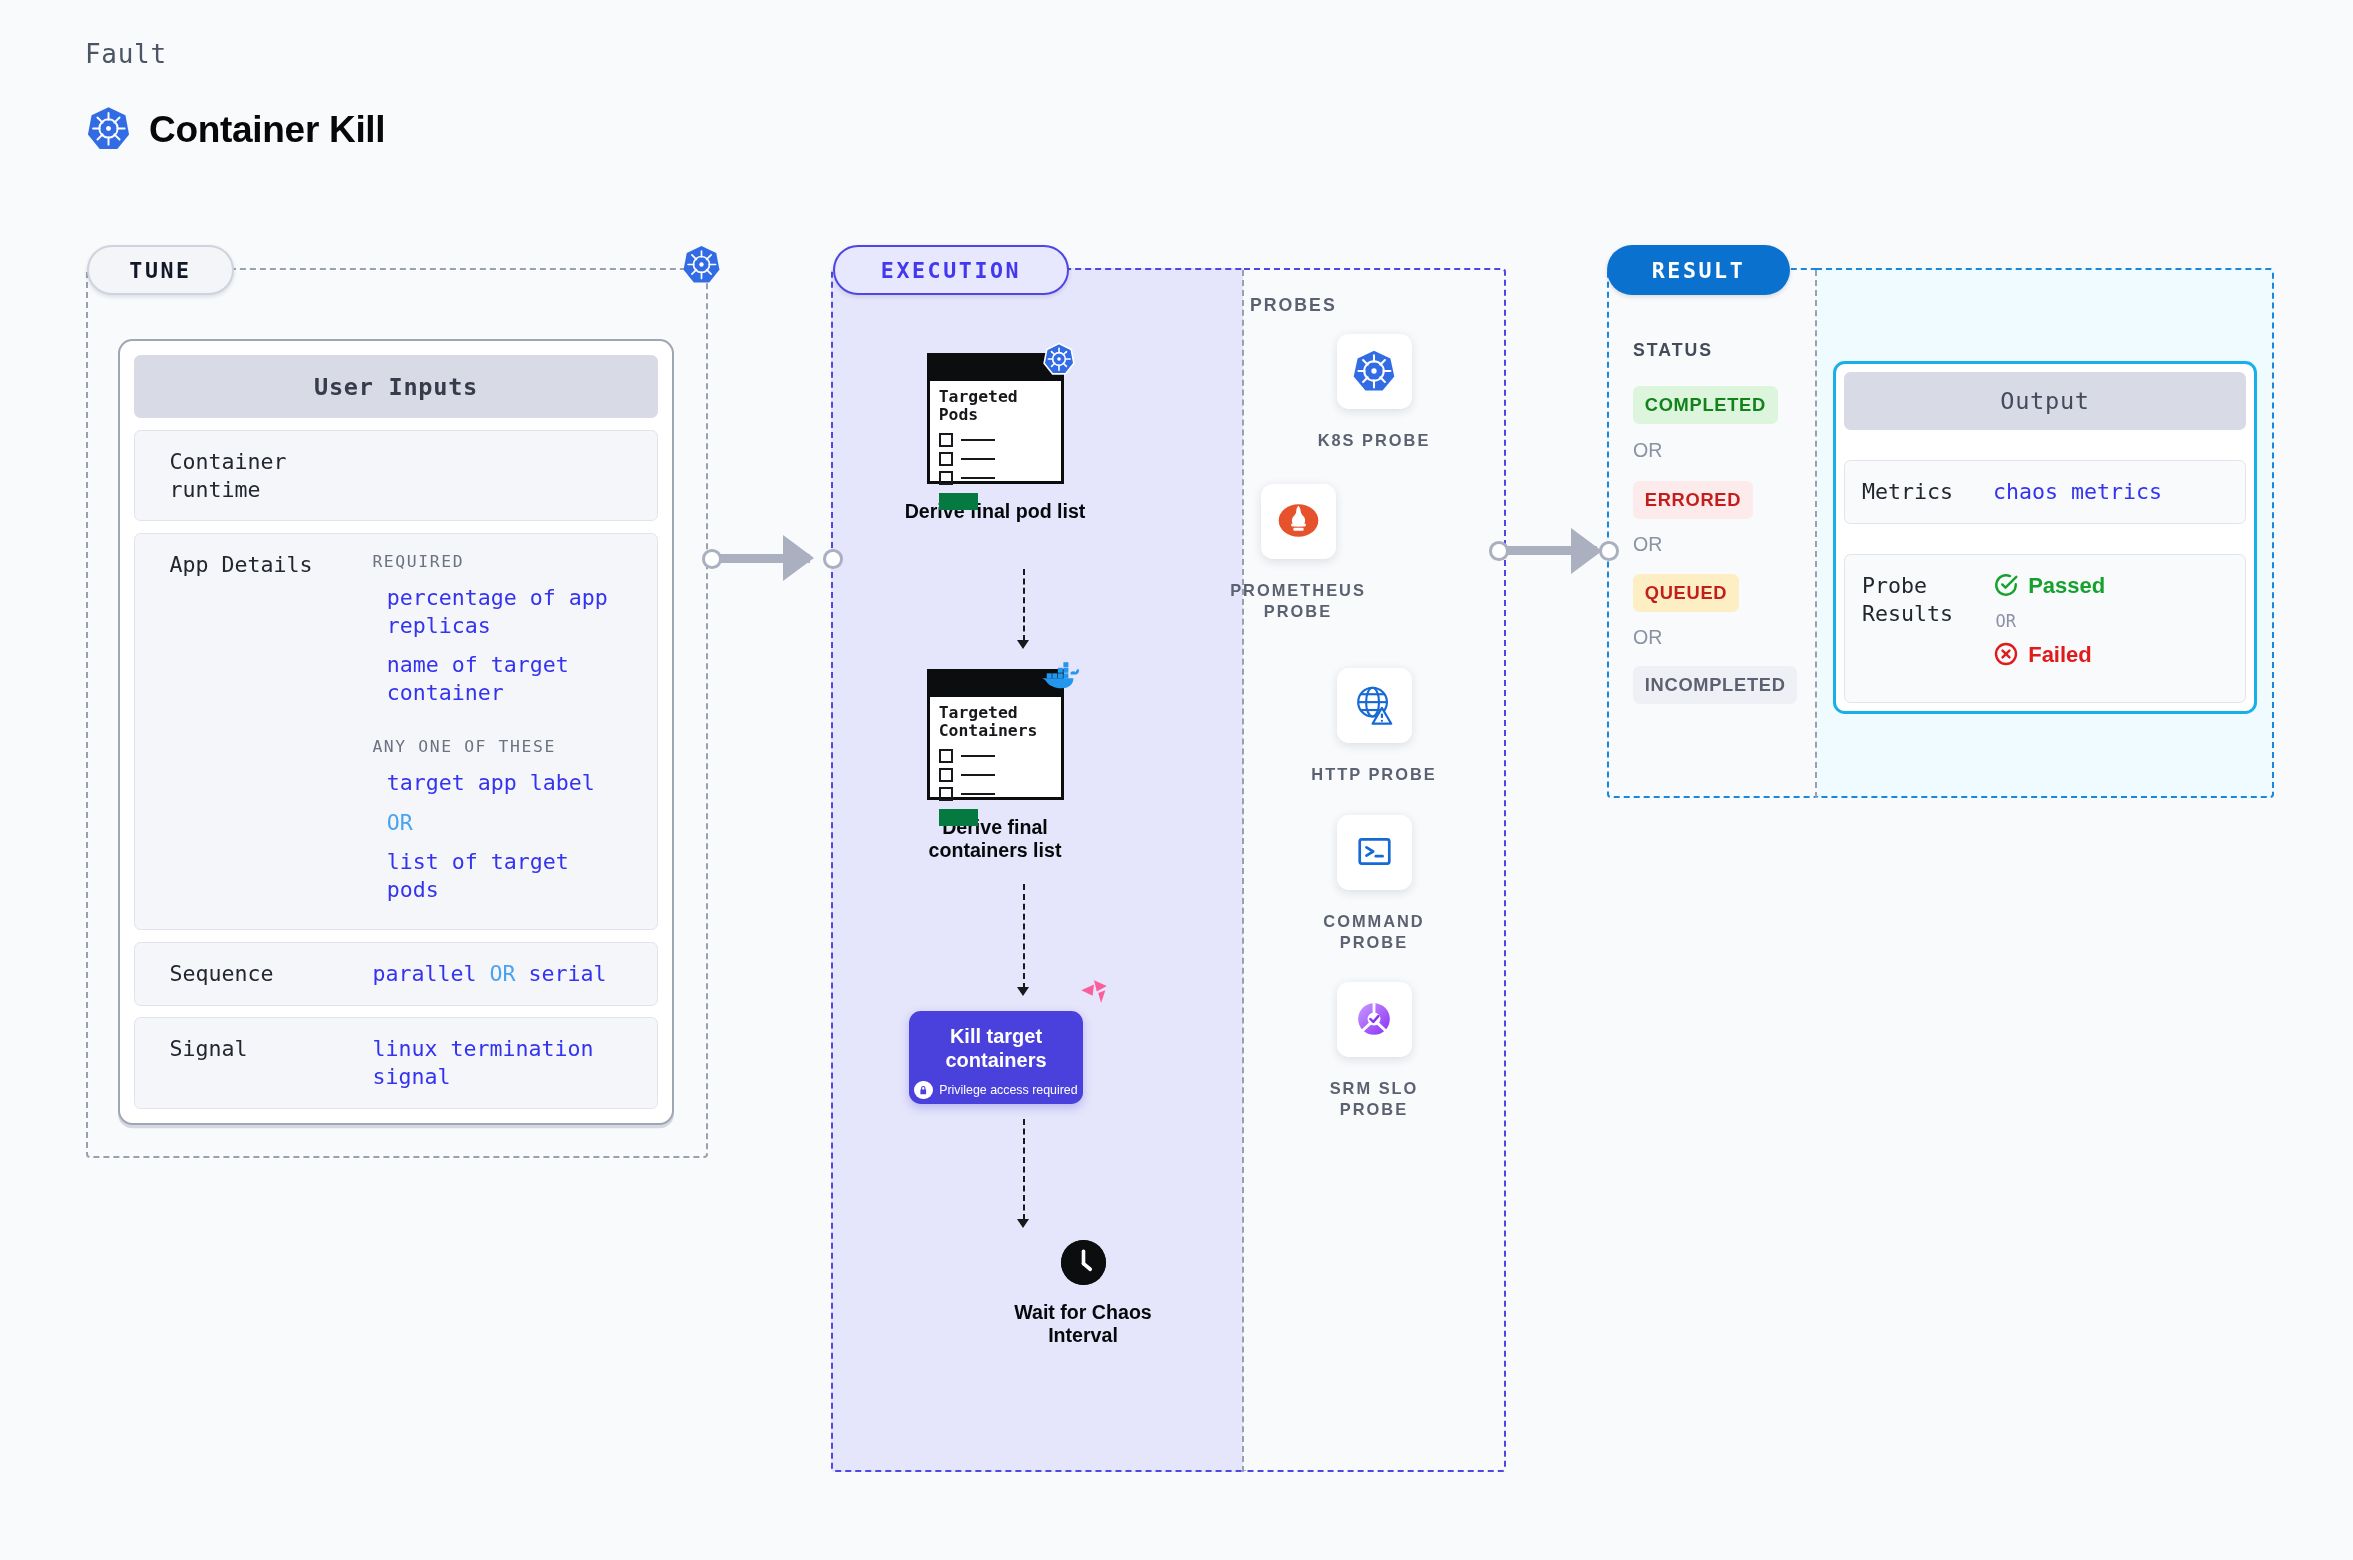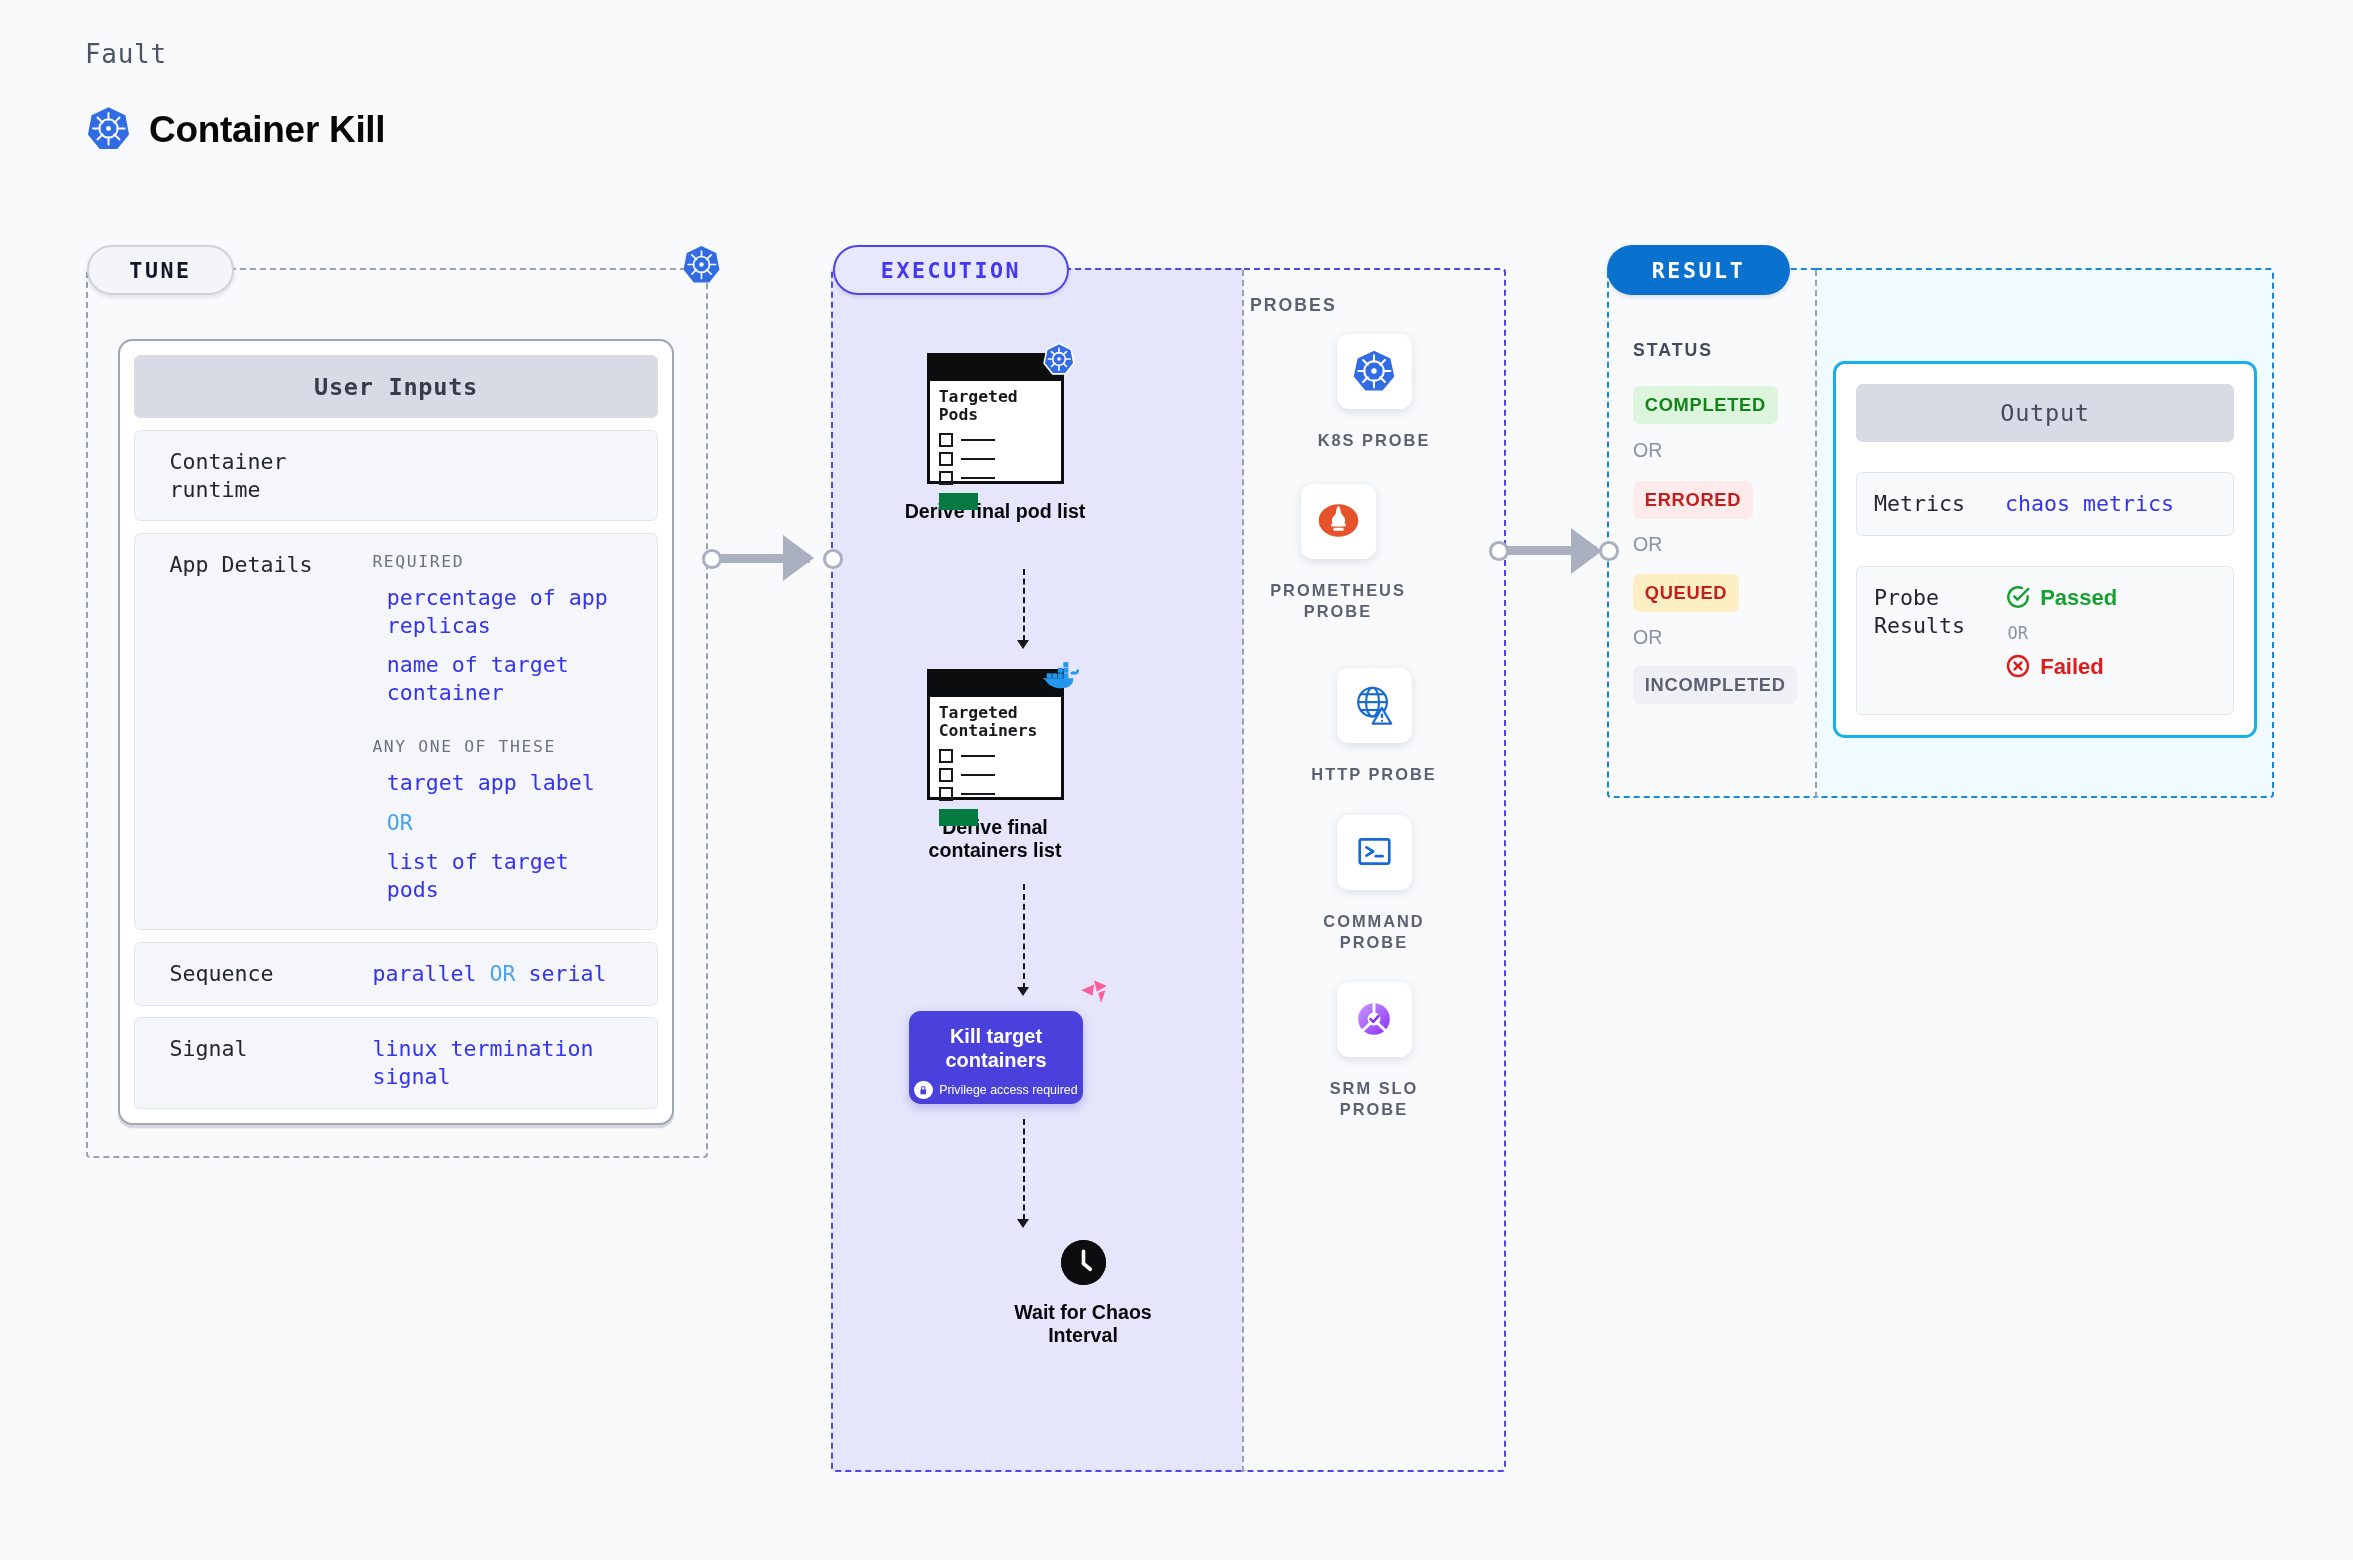--- a/index.html
+++ b/index.html
@@ -178,21 +178,21 @@
     font-size:18.3px; font-weight:700; letter-spacing:0.7px;
   }
   .or-text {
     position:absolute; left:1633px; font-size:19.6px; color:#8b92a3;
     font-family:"Liberation Sans",sans-serif;
   }
 
   
   #output-card {
     position:absolute; left:1833px; top:361px; width:424px;
-    background:#ffffff; border:3.3px solid #17b0e8; border-radius:11.8px; padding:20px;
+    background:#ffffff; border:3.3px solid #17b0e8; border-radius:11.8px; padding:8px;
   }
   .out-header {
     background:#d8dae6; border-radius:6.5px; height:58px;
     display:flex; align-items:center; justify-content:center;
     font-family:"DejaVu Sans Mono",monospace; font-size:23.6px; color:#454b5c;
     letter-spacing:0.7px;
   }
   .out-row {
     margin-top:30px; background:#f8fafc; border:1.3px solid #e2e4ec; border-radius:6.5px;
     display:flex; padding:17px 17px;
@@ -480,21 +480,21 @@
             <line x1="40" y1="40" x2="46" y2="46"></line>
           <line x1="46" y1="18" x2="40" y2="24"></line>
             <line x1="24" y1="40" x2="18" y2="46"></line>
         </g>
       </svg>
     </span>
   </div>
   <div class="probe-label">K8S  PROBE</div>
 </div>
 
-<div class="probe" style="left:1240px; top:484px;">
+<div class="probe" style="left:1200px; top:484px;">
   <div class="probe-tile">
     <span>
       <svg width="47" height="47" viewBox="0 0 64 64">
         <ellipse cx="32" cy="32" rx="27" ry="22" fill="#e6522c"></ellipse>
         <path d="M32 12c4 5 2 8 4.5 11.5 2 2.8 4.5 4 4.5 8.5 0 5-4 8-9 8s-9-3-9-8c0-6 6-7 6-13 0-3 1-5 3-7z" fill="#fff"></path>
         <rect x="22" y="36" width="20" height="4" rx="1.5" fill="#fff"></rect>
         <rect x="25" y="42" width="14" height="4" rx="1.5" fill="#fff"></rect>
       </svg>
     </span>
   </div>

